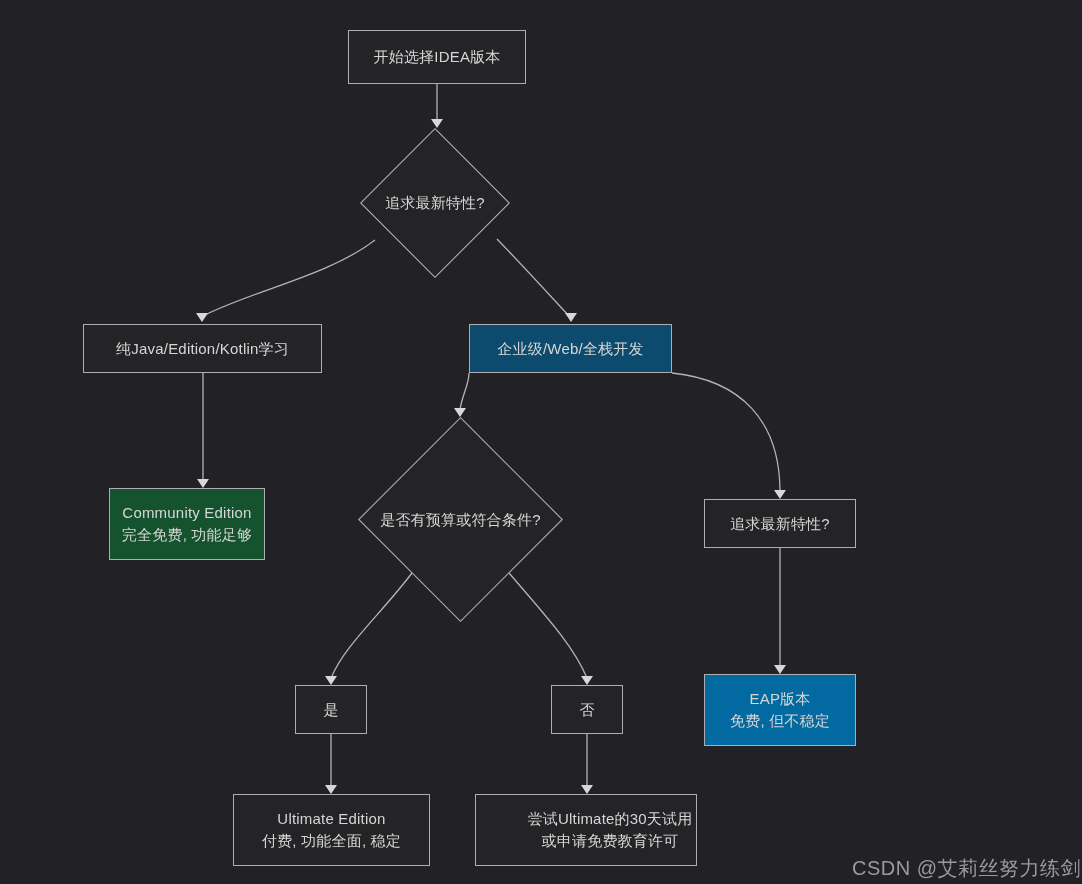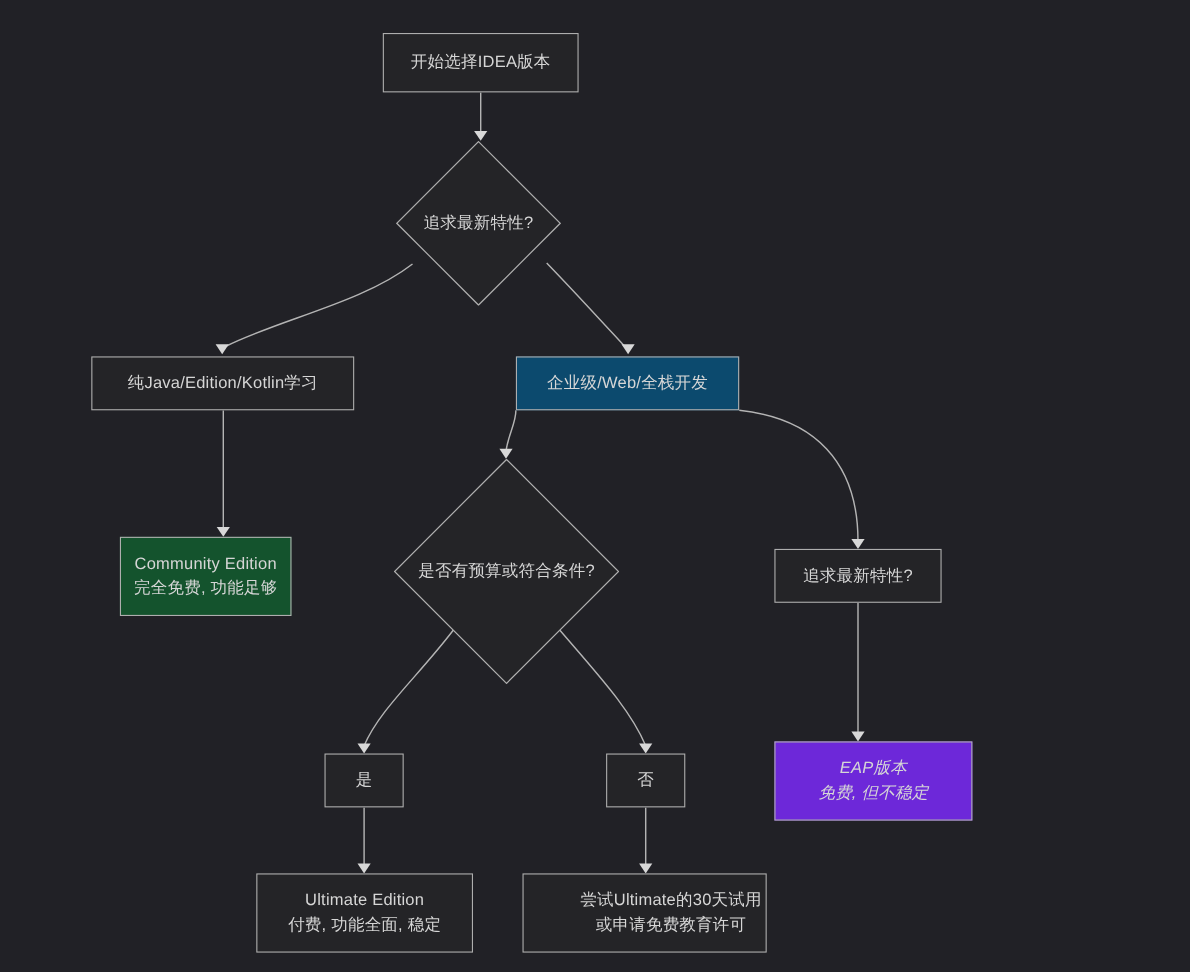--- a/index.html
+++ b/index.html
@@ -164,34 +164,35 @@
       <div class="node rect" style="left: 295px; top: 685px; width: 72px; height: 49px; background: rgb(36, 36, 39); border-color: rgb(174, 174, 174);">
         <div class="diamond-label">
           <span class="node-line">是</span>
         </div>
       </div>
       <div class="node rect" style="left: 551px; top: 685px; width: 72px; height: 49px; background: rgb(36, 36, 39); border-color: rgb(174, 174, 174);">
         <div class="diamond-label">
           <span class="node-line">否</span>
         </div>
       </div>
-      <div class="node rect" style="left: 704px; top: 674px; width: 180px; height: 72px; background: #6d28d9; border-color: rgb(174, 174, 174); font-style: italic;">
+      <div class="node rect" style="left: 704px; top: 674px; width: 152px; height: 72px; background: #0369a1; border-color: rgb(174, 174, 174);">
         <div class="diamond-label">
           <span class="node-line">EAP版本</span>
           <span class="node-line">免费, 但不稳定</span>
         </div>
       </div>
       <div class="node rect" style="left: 233px; top: 794px; width: 197px; height: 72px; background: rgb(36, 36, 39); border-color: rgb(174, 174, 174);">
         <div class="diamond-label">
           <span class="node-line">Ultimate Edition</span>
           <span class="node-line">付费, 功能全面, 稳定</span>
         </div>
       </div>
       <div class="node rect" style="left: 475px; top: 794px; width: 222px; height: 72px; background: rgb(36, 36, 39); border-color: rgb(174, 174, 174); padding-left: 48px;">
         <div class="diamond-label">
           <span class="node-line">尝试Ultimate的30天试用</span>
           <span class="node-line">或申请免费教育许可</span>
         </div>
       </div>
     </div>
 
+  <div class="watermark" style="left: 852px; top: 855px;">CSDN @艾莉丝努力练剑</div>
 
 </div>
 
 </body></html>

